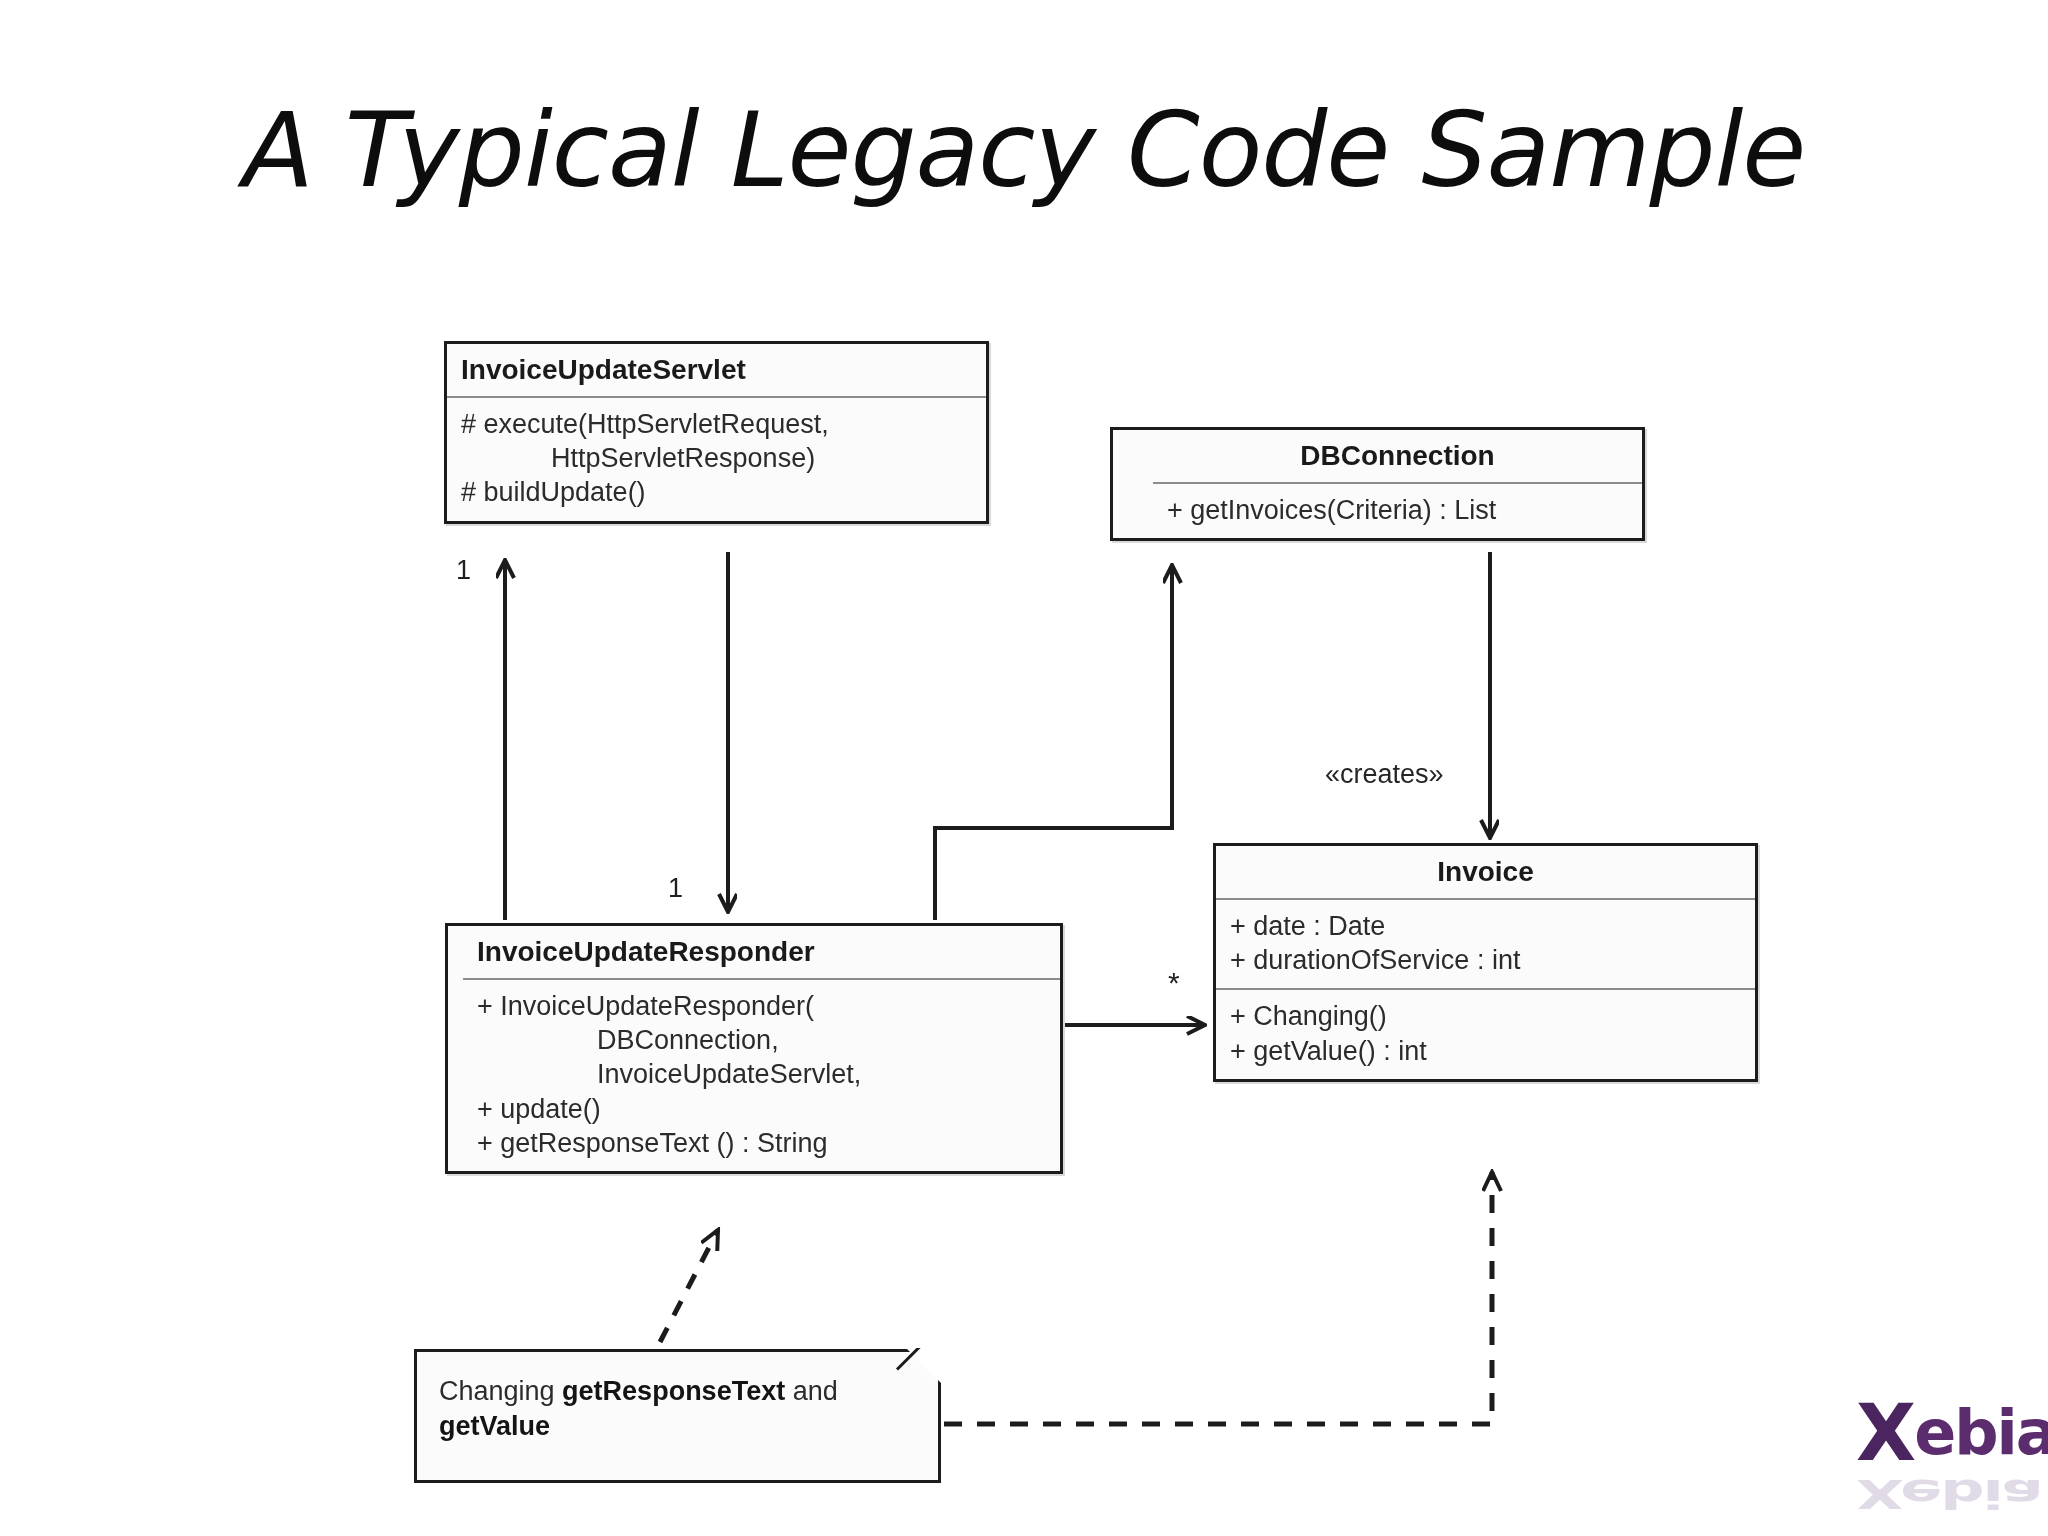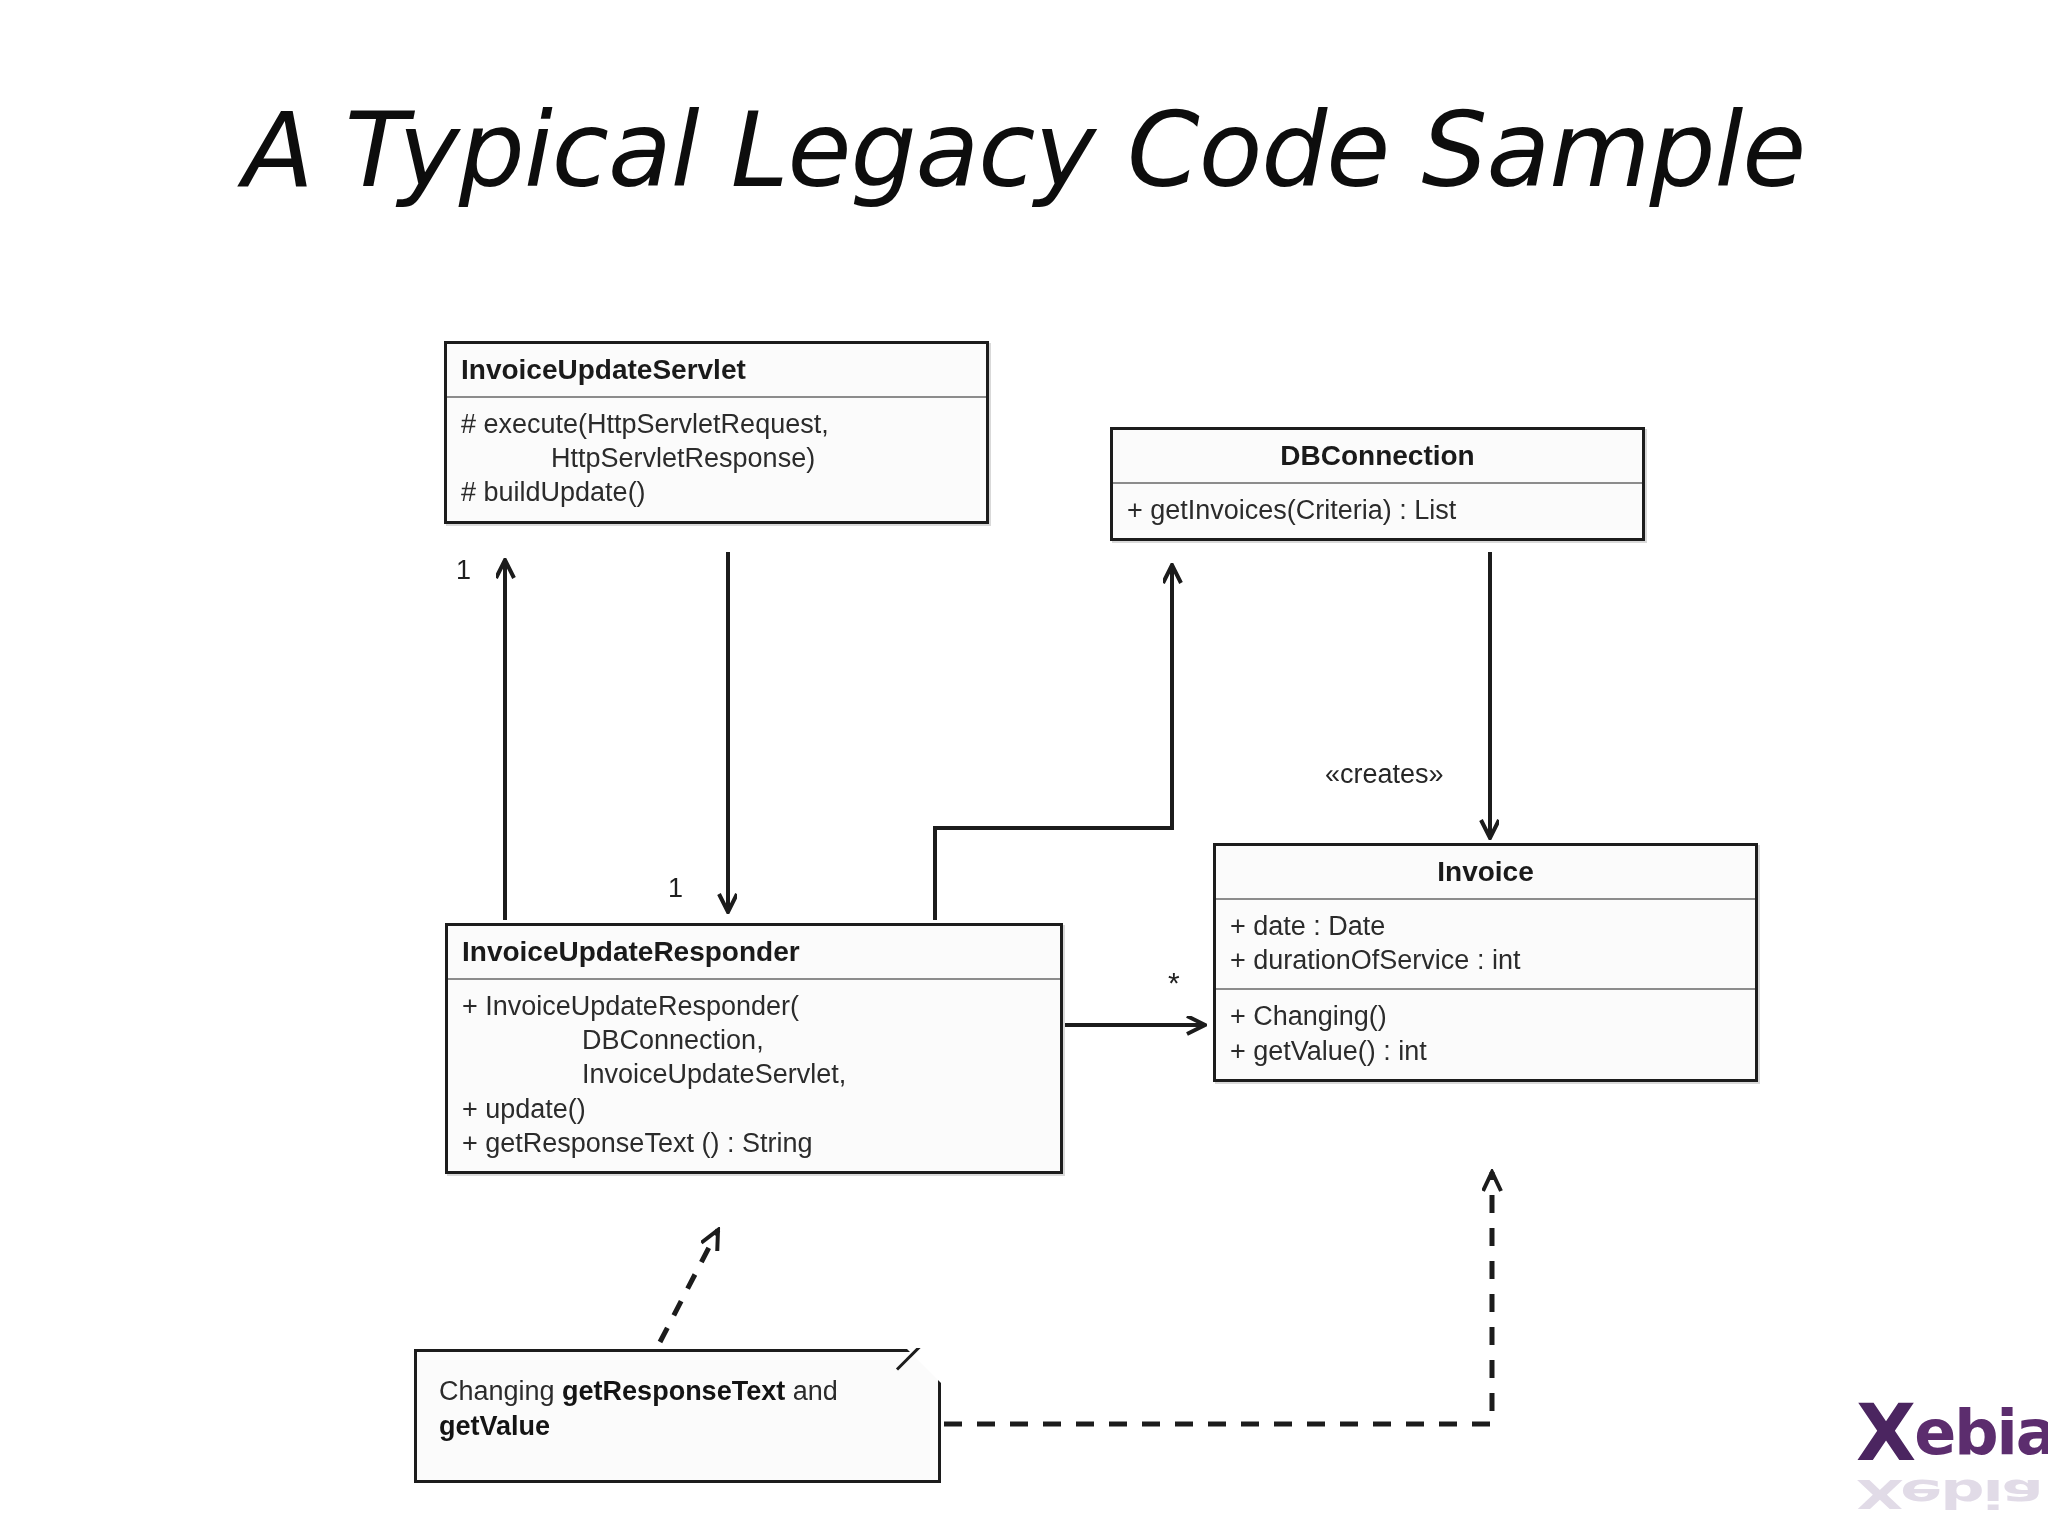--- a/index.html
+++ b/index.html
@@ -76,23 +76,23 @@
     color: #2b2b2b;
     line-height: 1.27;
   }
   .uml-compartment + .uml-compartment {
     border-top: 2px solid #8c8c8c;
   }
   .uml-line { white-space: pre; }
 
   
   #class-invoiceupdateservlet { left: 444px; top: 341px; width: 545px; }
-  #class-dbconnection        { left: 1110px; top: 427px; width: 535px; }
+  #class-dbconnection        { left: 1110px; top: 427px; width: 535px; padding-left: 40px; }
   #class-invoice             { left: 1213px; top: 843px; width: 545px; }
-  #class-invoiceupdateresponder { left: 445px; top: 923px; width: 618px; }
+  #class-invoiceupdateresponder { left: 445px; top: 923px; width: 618px; padding-left: 15px; }
 
   
   #note-changing {
     position: absolute;
     left: 414px;
     top: 1349px;
     width: 527px;
     height: 134px;
     box-sizing: border-box;
     background: #fbfbfb;

